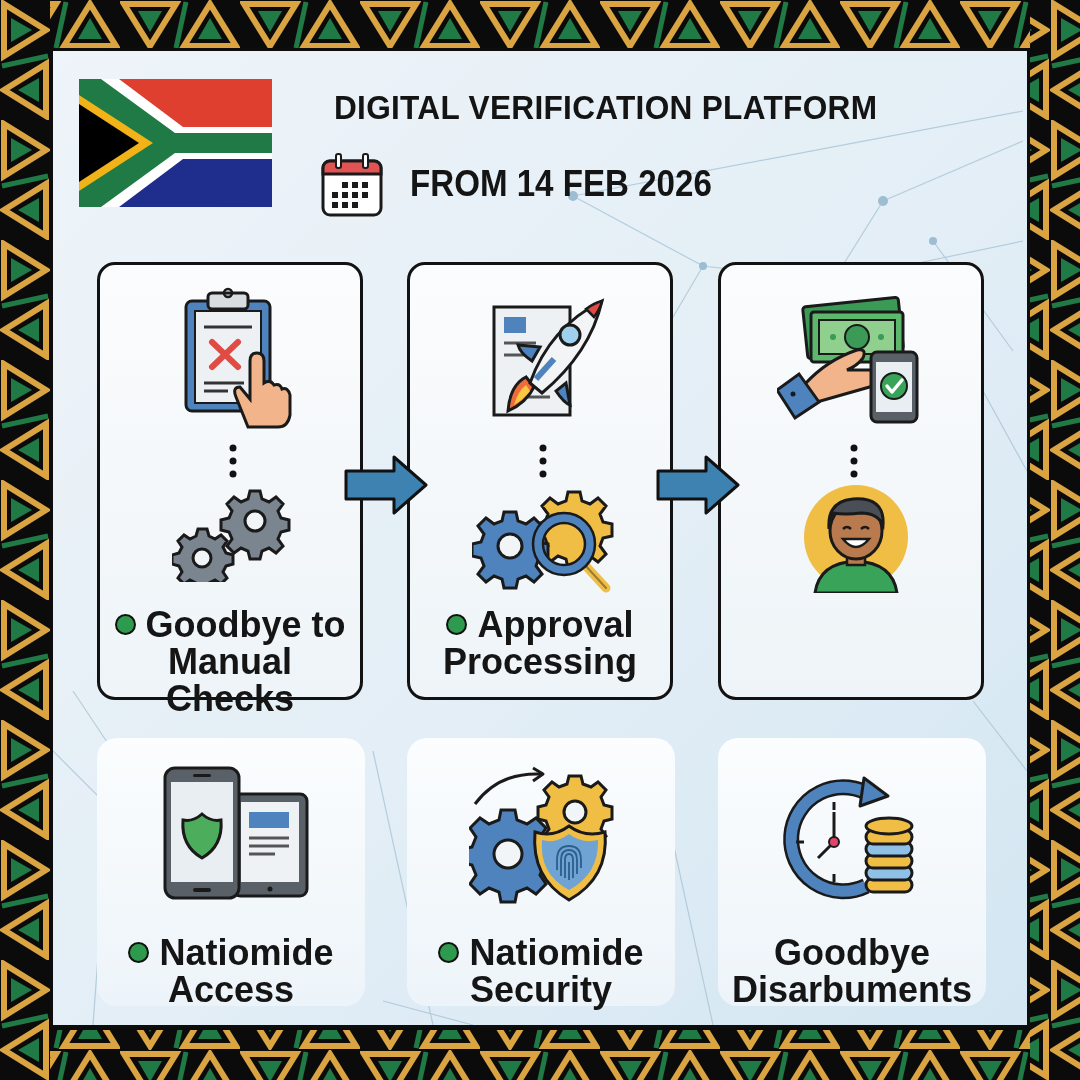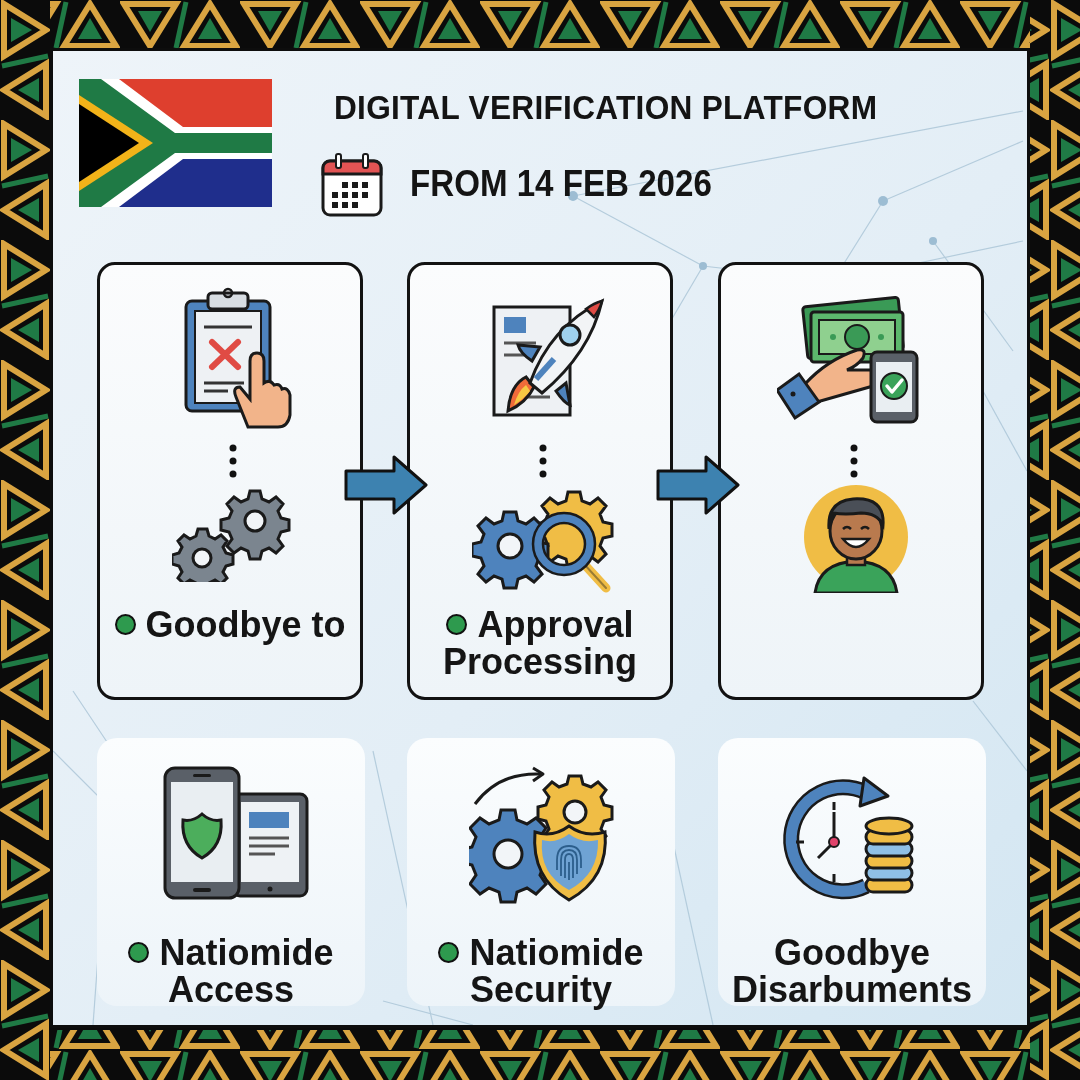--- a/index.html
+++ b/index.html
@@ -135,20 +135,21 @@
   <svg class="icon" style="left:72px;top:222px;width:120px;height:95px" viewBox="0 0 120 95">
     <g fill="#7b858f" stroke="#1a1a1a" stroke-width="3">
       <path d="M78 4 h10 l2 8 l7 3 l7-5 l7 7 l-5 7 l3 7 l8 2 v10 l-8 2 l-3 7 l5 7 l-7 7 l-7-5 l-7 3 l-2 8 h-10 l-2-8 l-7-3 l-7 5 l-7-7 l5-7 l-3-7 l-8-2 v-10 l8-2 l3-7 l-5-7 l7-7 l7 5 l7-3 Z"></path>
       <path d="M26 42 h9 l2 7 l6 3 l6-4 l6 6 l-4 6 l3 6 l7 2 v9 l-7 2 l-3 6 l4 6 l-6 6 l-6-4 l-6 3 l-2 7 h-9 l-2-7 l-6-3 l-6 4 l-6-6 l4-6 l-3-6 l-7-2 v-9 l7-2 l3-6 l-4-6 l6-6 l6 4 l6-3 Z"></path>
     </g>
     <circle cx="83" cy="34" r="10" fill="#f2f5f8" stroke="#1a1a1a" stroke-width="3"></circle>
     <circle cx="30" cy="71" r="9" fill="#f2f5f8" stroke="#1a1a1a" stroke-width="3"></circle>
   </svg>
   <div class="label">
     <span class="dot"></span><span>Goodbye to</span><br>
+    <span>Manual Checks</span>
   </div>
 </div>
 
 <div class="card top c2">
   <svg class="icon" style="left:80px;top:22px;width:120px;height:135px" viewBox="0 0 120 135">
     <rect x="4" y="20" width="76" height="108" fill="#eef1f4" stroke="#1a1a1a" stroke-width="3"></rect>
     <rect x="14" y="30" width="22" height="16" fill="#4e83bd"></rect>
     <line x1="14" y1="56" x2="46" y2="56" stroke="#555" stroke-width="3"></line>
     <line x1="14" y1="68" x2="46" y2="68" stroke="#555" stroke-width="3"></line>
     <line x1="30" y1="110" x2="60" y2="110" stroke="#555" stroke-width="3"></line>

